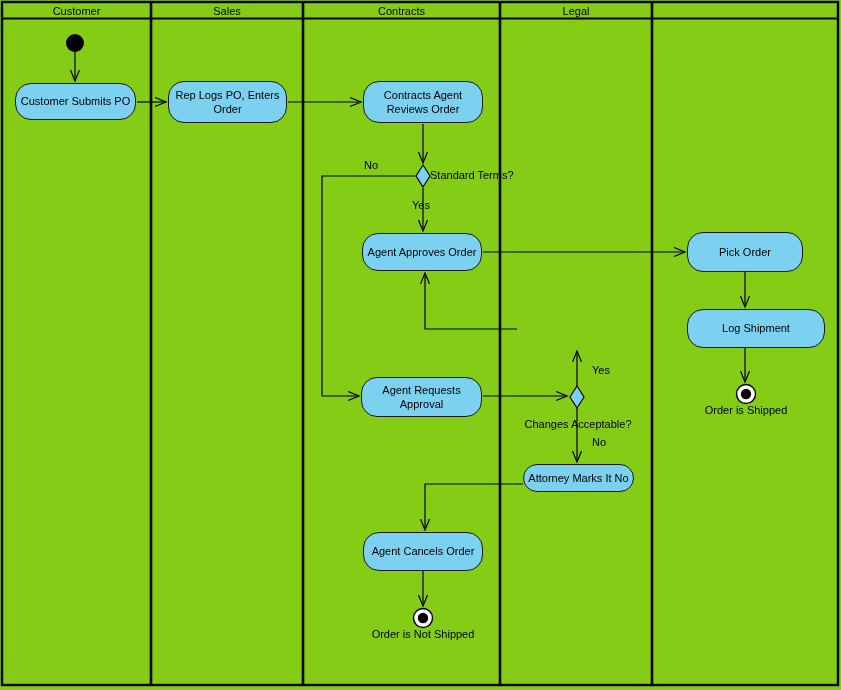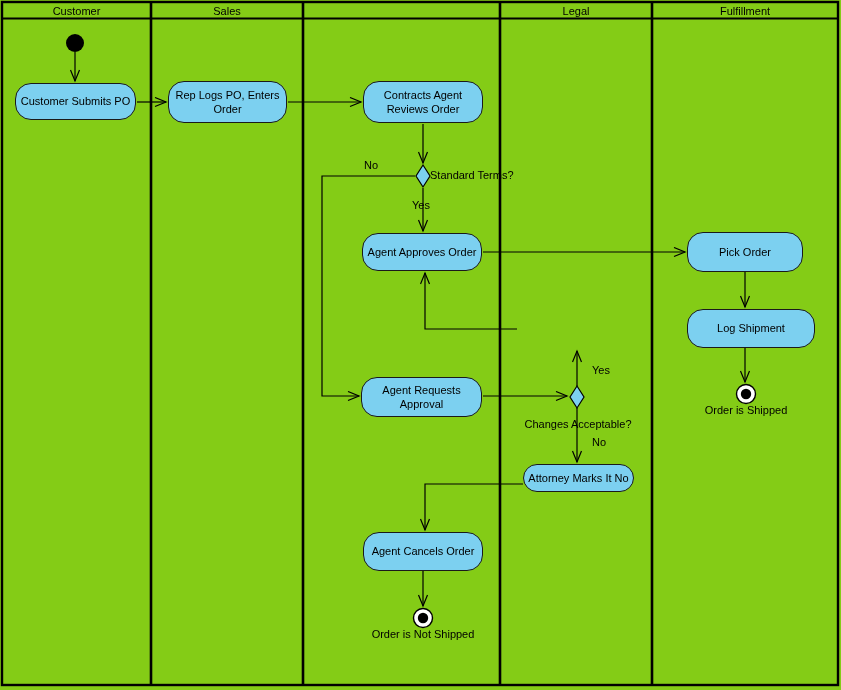--- a/index.html
+++ b/index.html
@@ -65,32 +65,32 @@
       <circle cx="746" cy="394" r="5.2" fill="#000"></circle>
     </g>
     <g>
       <circle cx="423" cy="618" r="9.5" fill="#fff" stroke="#000" stroke-width="1.4"></circle>
       <circle cx="423" cy="618" r="5.2" fill="#000"></circle>
     </g>
   </svg>
 
   <div class="lane-header" style="left:3px;width:147px;">Customer</div>
   <div class="lane-header" style="left:152px;width:150px;">Sales</div>
+  <div class="lane-header" style="left:304px;width:195px;">Contracts</div>
   <div class="lane-header" style="left:501px;width:150px;">Legal</div>
-  <div class="lane-header" style="left:653px;width:184px;">Fulfillment</div>
 
   <div class="node" style="left:15px;top:83px;width:121px;height:37px;">Customer Submits PO</div>
   <div class="node" style="left:168px;top:81px;width:119px;height:42px;">Rep Logs PO, Enters Order</div>
   <div class="node" style="left:363px;top:81px;width:120px;height:42px;">Contracts Agent Reviews Order</div>
   <div class="node" style="left:362px;top:233px;width:120px;height:38px;">Agent Approves Order</div>
   <div class="node" style="left:361px;top:377px;width:121px;height:40px;">Agent Requests Approval</div>
   <div class="node" style="left:523px;top:464px;width:111px;height:28px;">Attorney Marks It No</div>
   <div class="node" style="left:363px;top:532px;width:120px;height:39px;">Agent Cancels Order</div>
   <div class="node" style="left:687px;top:232px;width:116px;height:40px;">Pick Order</div>
-  <div class="node" style="left:687px;top:309px;width:128px;height:39px;">Log Shipment</div>
+  <div class="node" style="left:687px;top:309px;width:138px;height:39px;">Log Shipment</div>
 
   <div class="elabel center" style="left:371px;top:159px;">No</div>
   <div class="elabel center" style="left:421px;top:199px;">Yes</div>
   <div class="elabel" style="left:430px;top:169px;">Standard Terms?</div>
   <div class="elabel center" style="left:601px;top:364px;">Yes</div>
   <div class="elabel center" style="left:578px;top:418px;">Changes Acceptable?</div>
   <div class="elabel center" style="left:599px;top:436px;">No</div>
   <div class="elabel center" style="left:746px;top:404px;">Order is Shipped</div>
   <div class="elabel center" style="left:423px;top:628px;">Order is Not Shipped</div>
 

